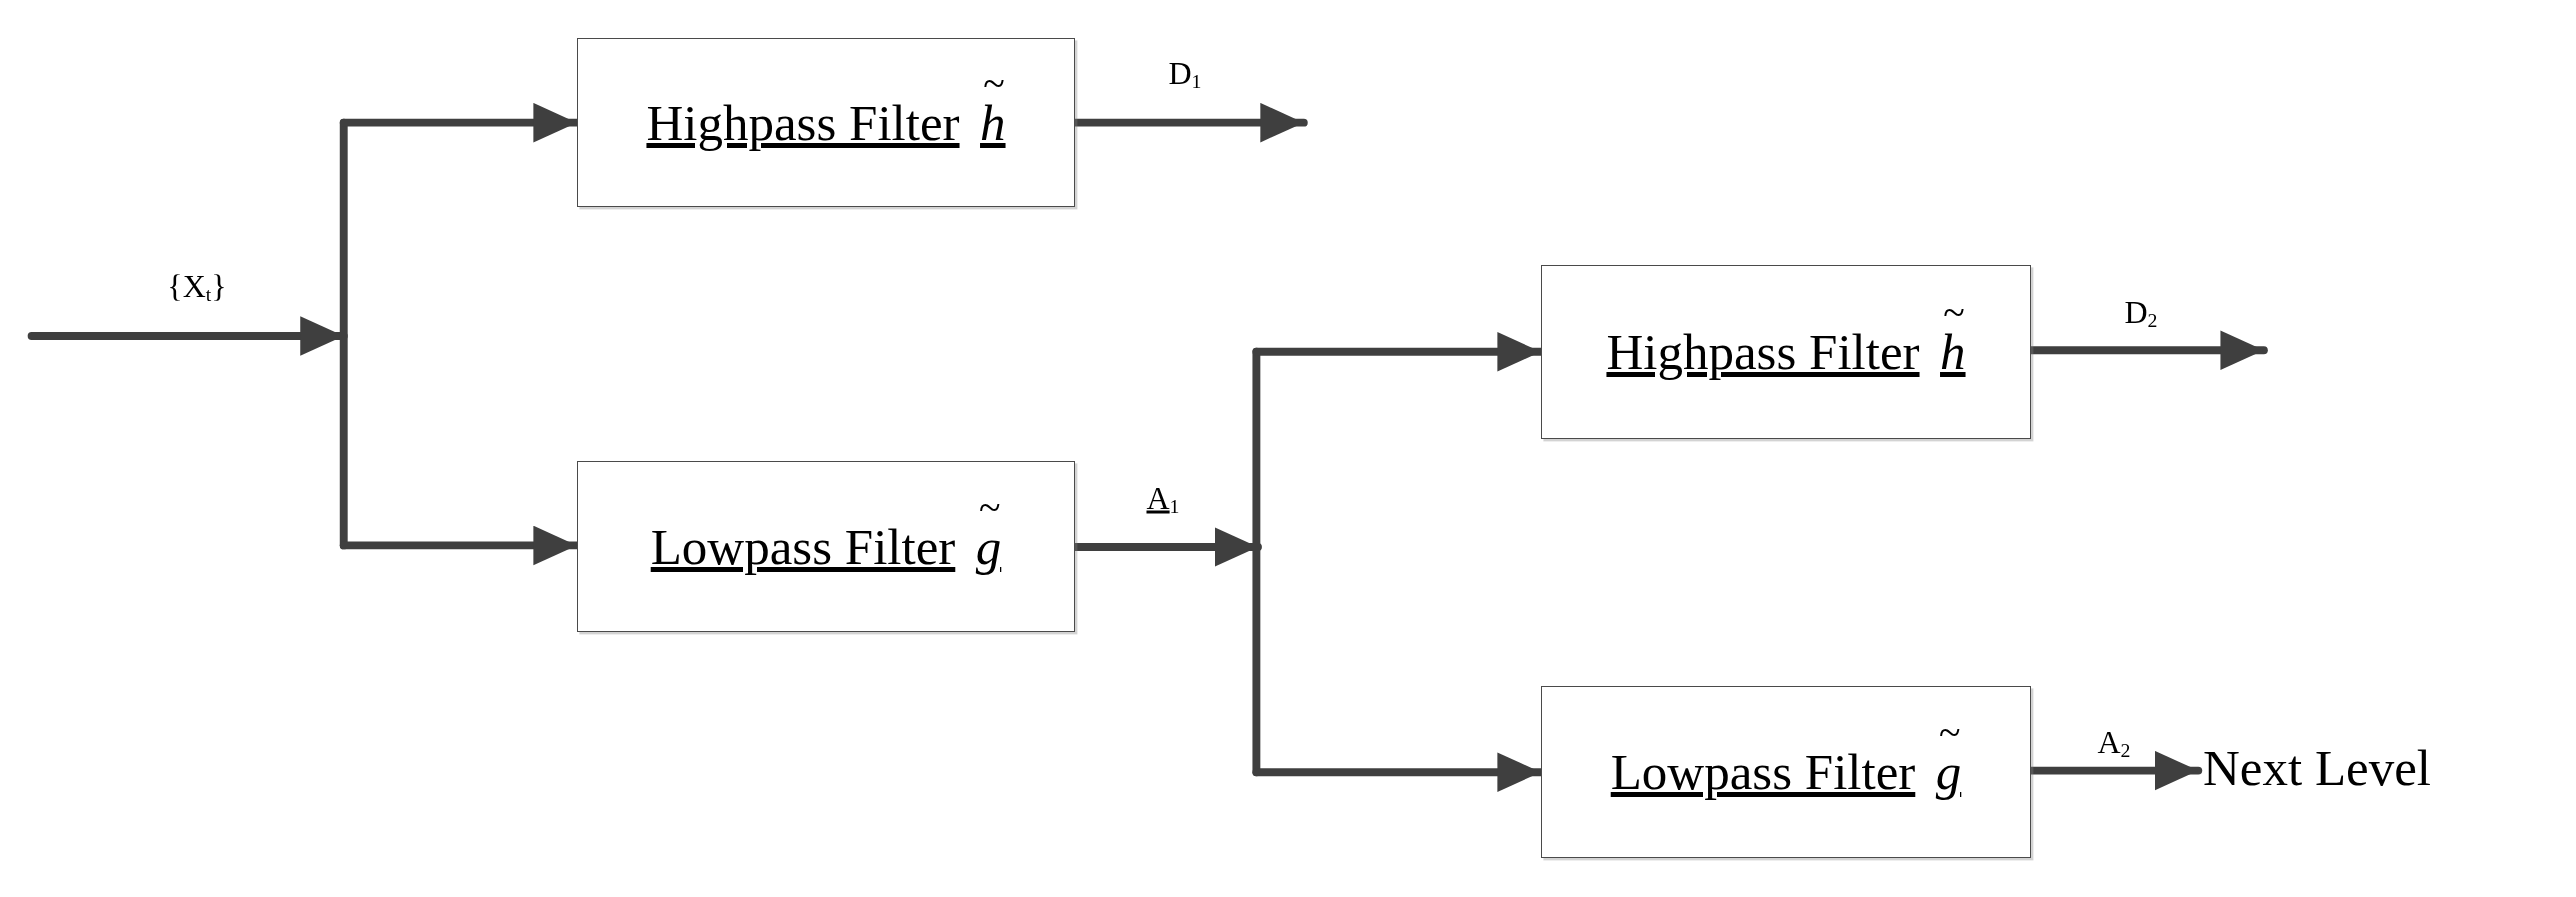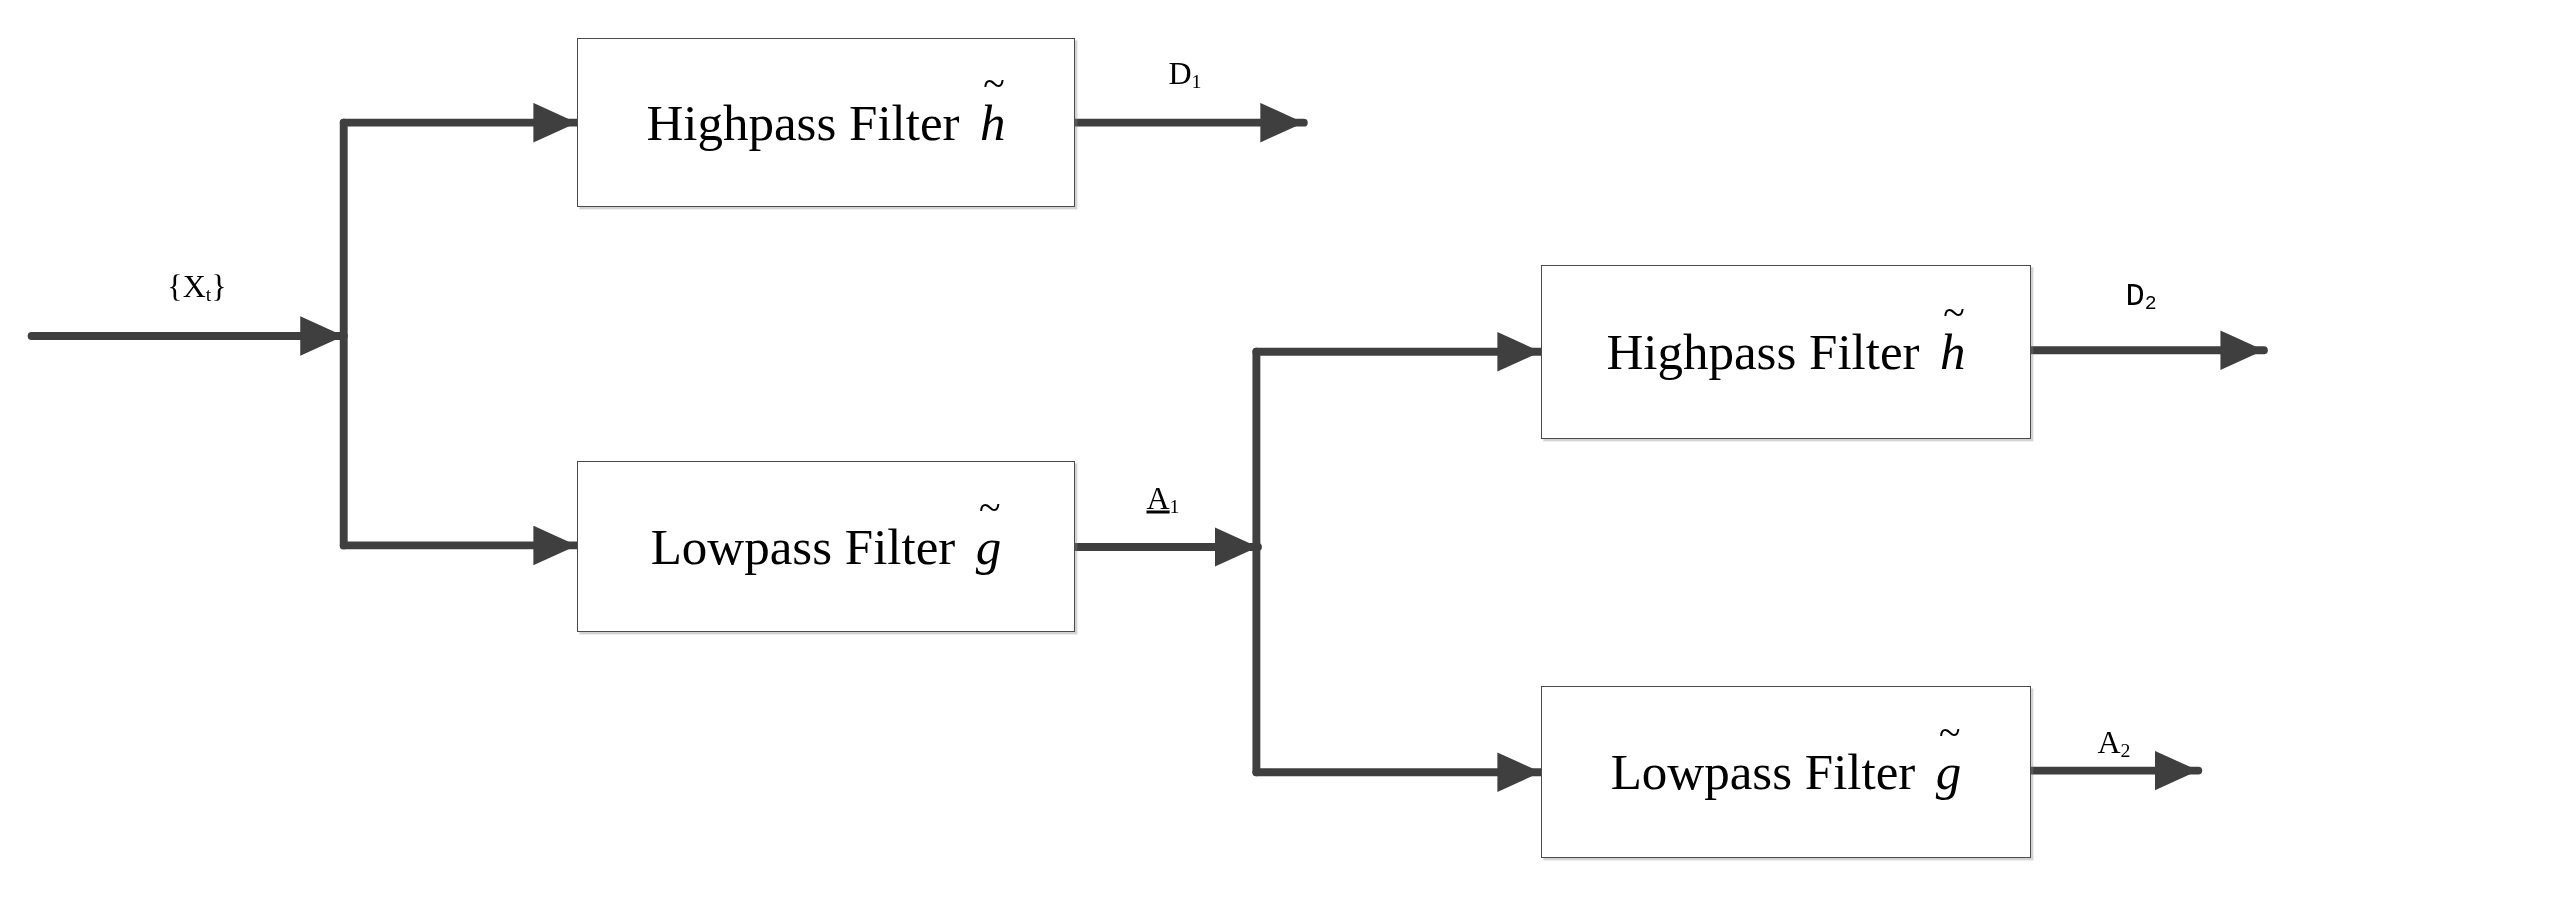--- a/index.html
+++ b/index.html
@@ -38,20 +38,21 @@
     box-shadow: 2.4px 2.4px 0 rgba(130,130,130,0.35);
     display: flex;
     align-items: center;
     justify-content: center;
   }
   .box-label {
     font-size: 51px;
     white-space: nowrap;
     display: inline-flex;
     align-items: baseline;
+    text-decoration: underline;
   }
   .math-symbol {
     display: inline-block;
     position: relative;
     font-style: italic;
     margin-left: 20.5px;
   }
   .math-accent {
     position: absolute;
     top: -0.72em;
@@ -149,23 +150,24 @@
   </div>
 
   <div class="float-label" style="left:1185px; top:73px;">
     <span>D</span><span class="sub">1</span>
   </div>
 
   <div class="float-label" style="left:1163px; top:498px;text-decoration:underline;">
     <span>A</span><span class="sub">1</span>
   </div>
 
-  <div class="float-label" style="left:2141px; top:296px;font-family:Liberation Mono, monospace;">
+  <div class="float-label" style="left:2141px; top:312px;">
     <span>D</span><span class="sub">2</span>
   </div>
 
   <div class="float-label" style="left:2114px; top:742px;">
     <span>A</span><span class="sub">2</span>
   </div>
 
+  <div class="plain-label" style="left:2317px; top:768px;">Next Level</div>
 
 </div>
 
 
 </body></html>

